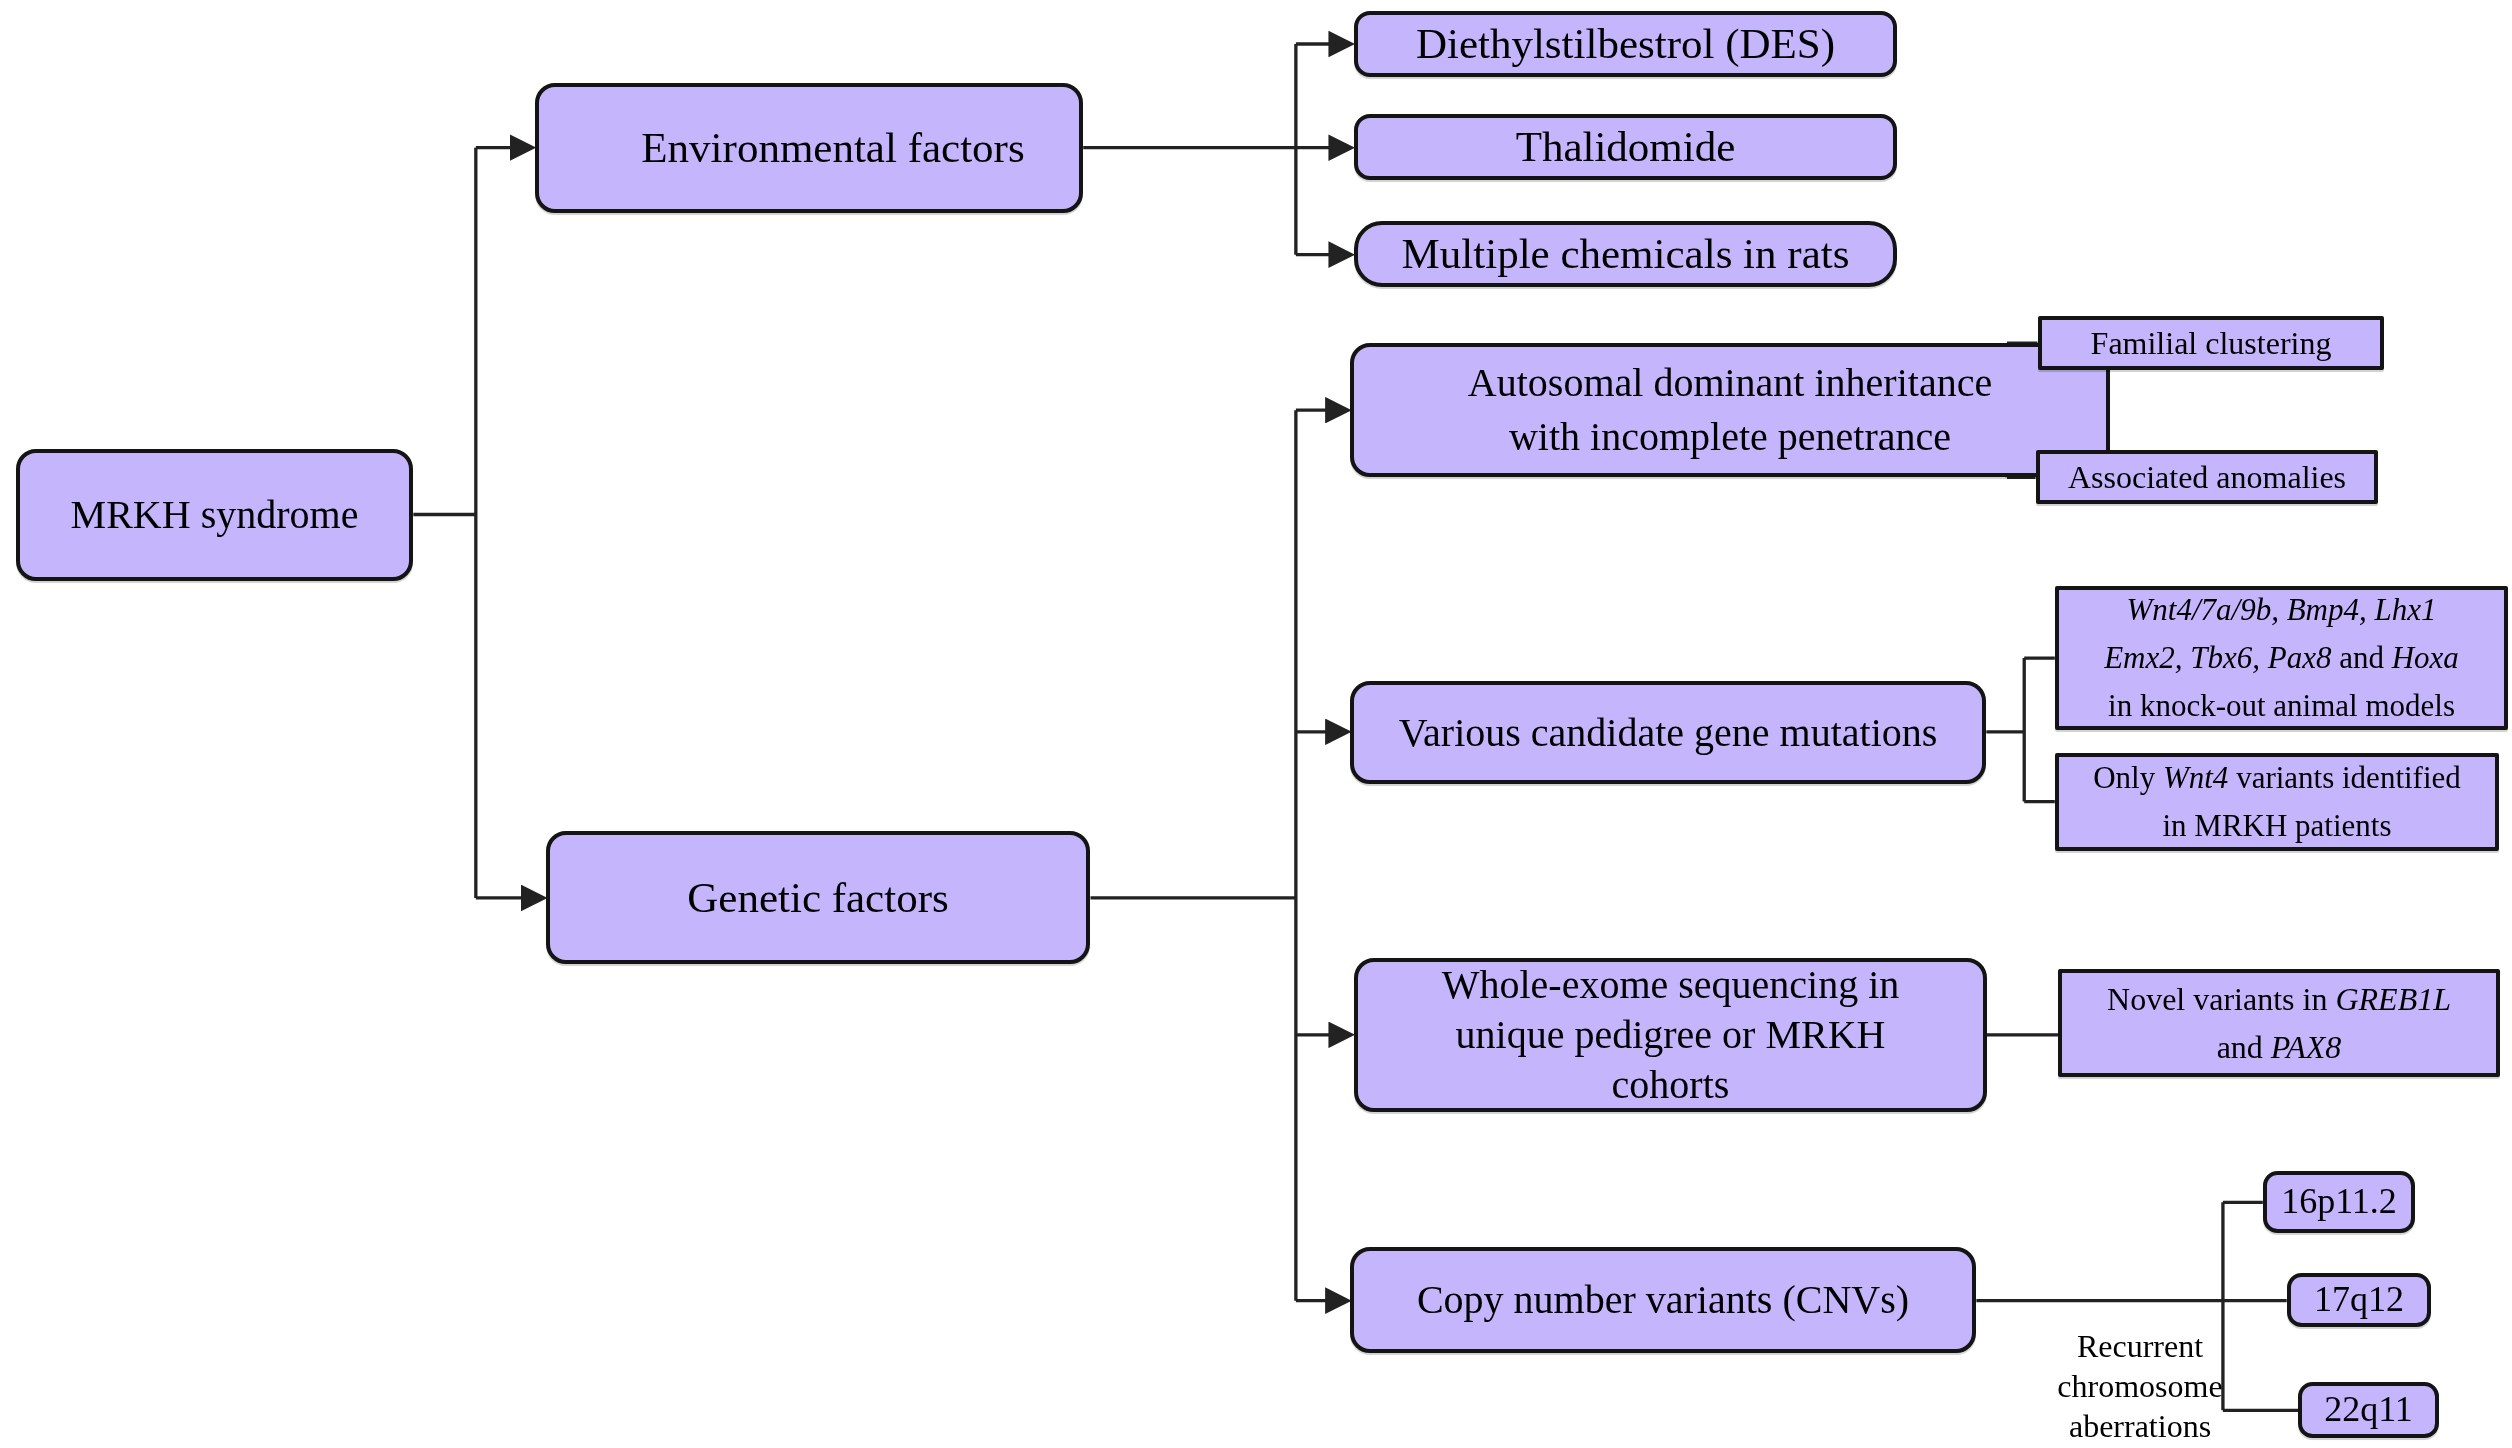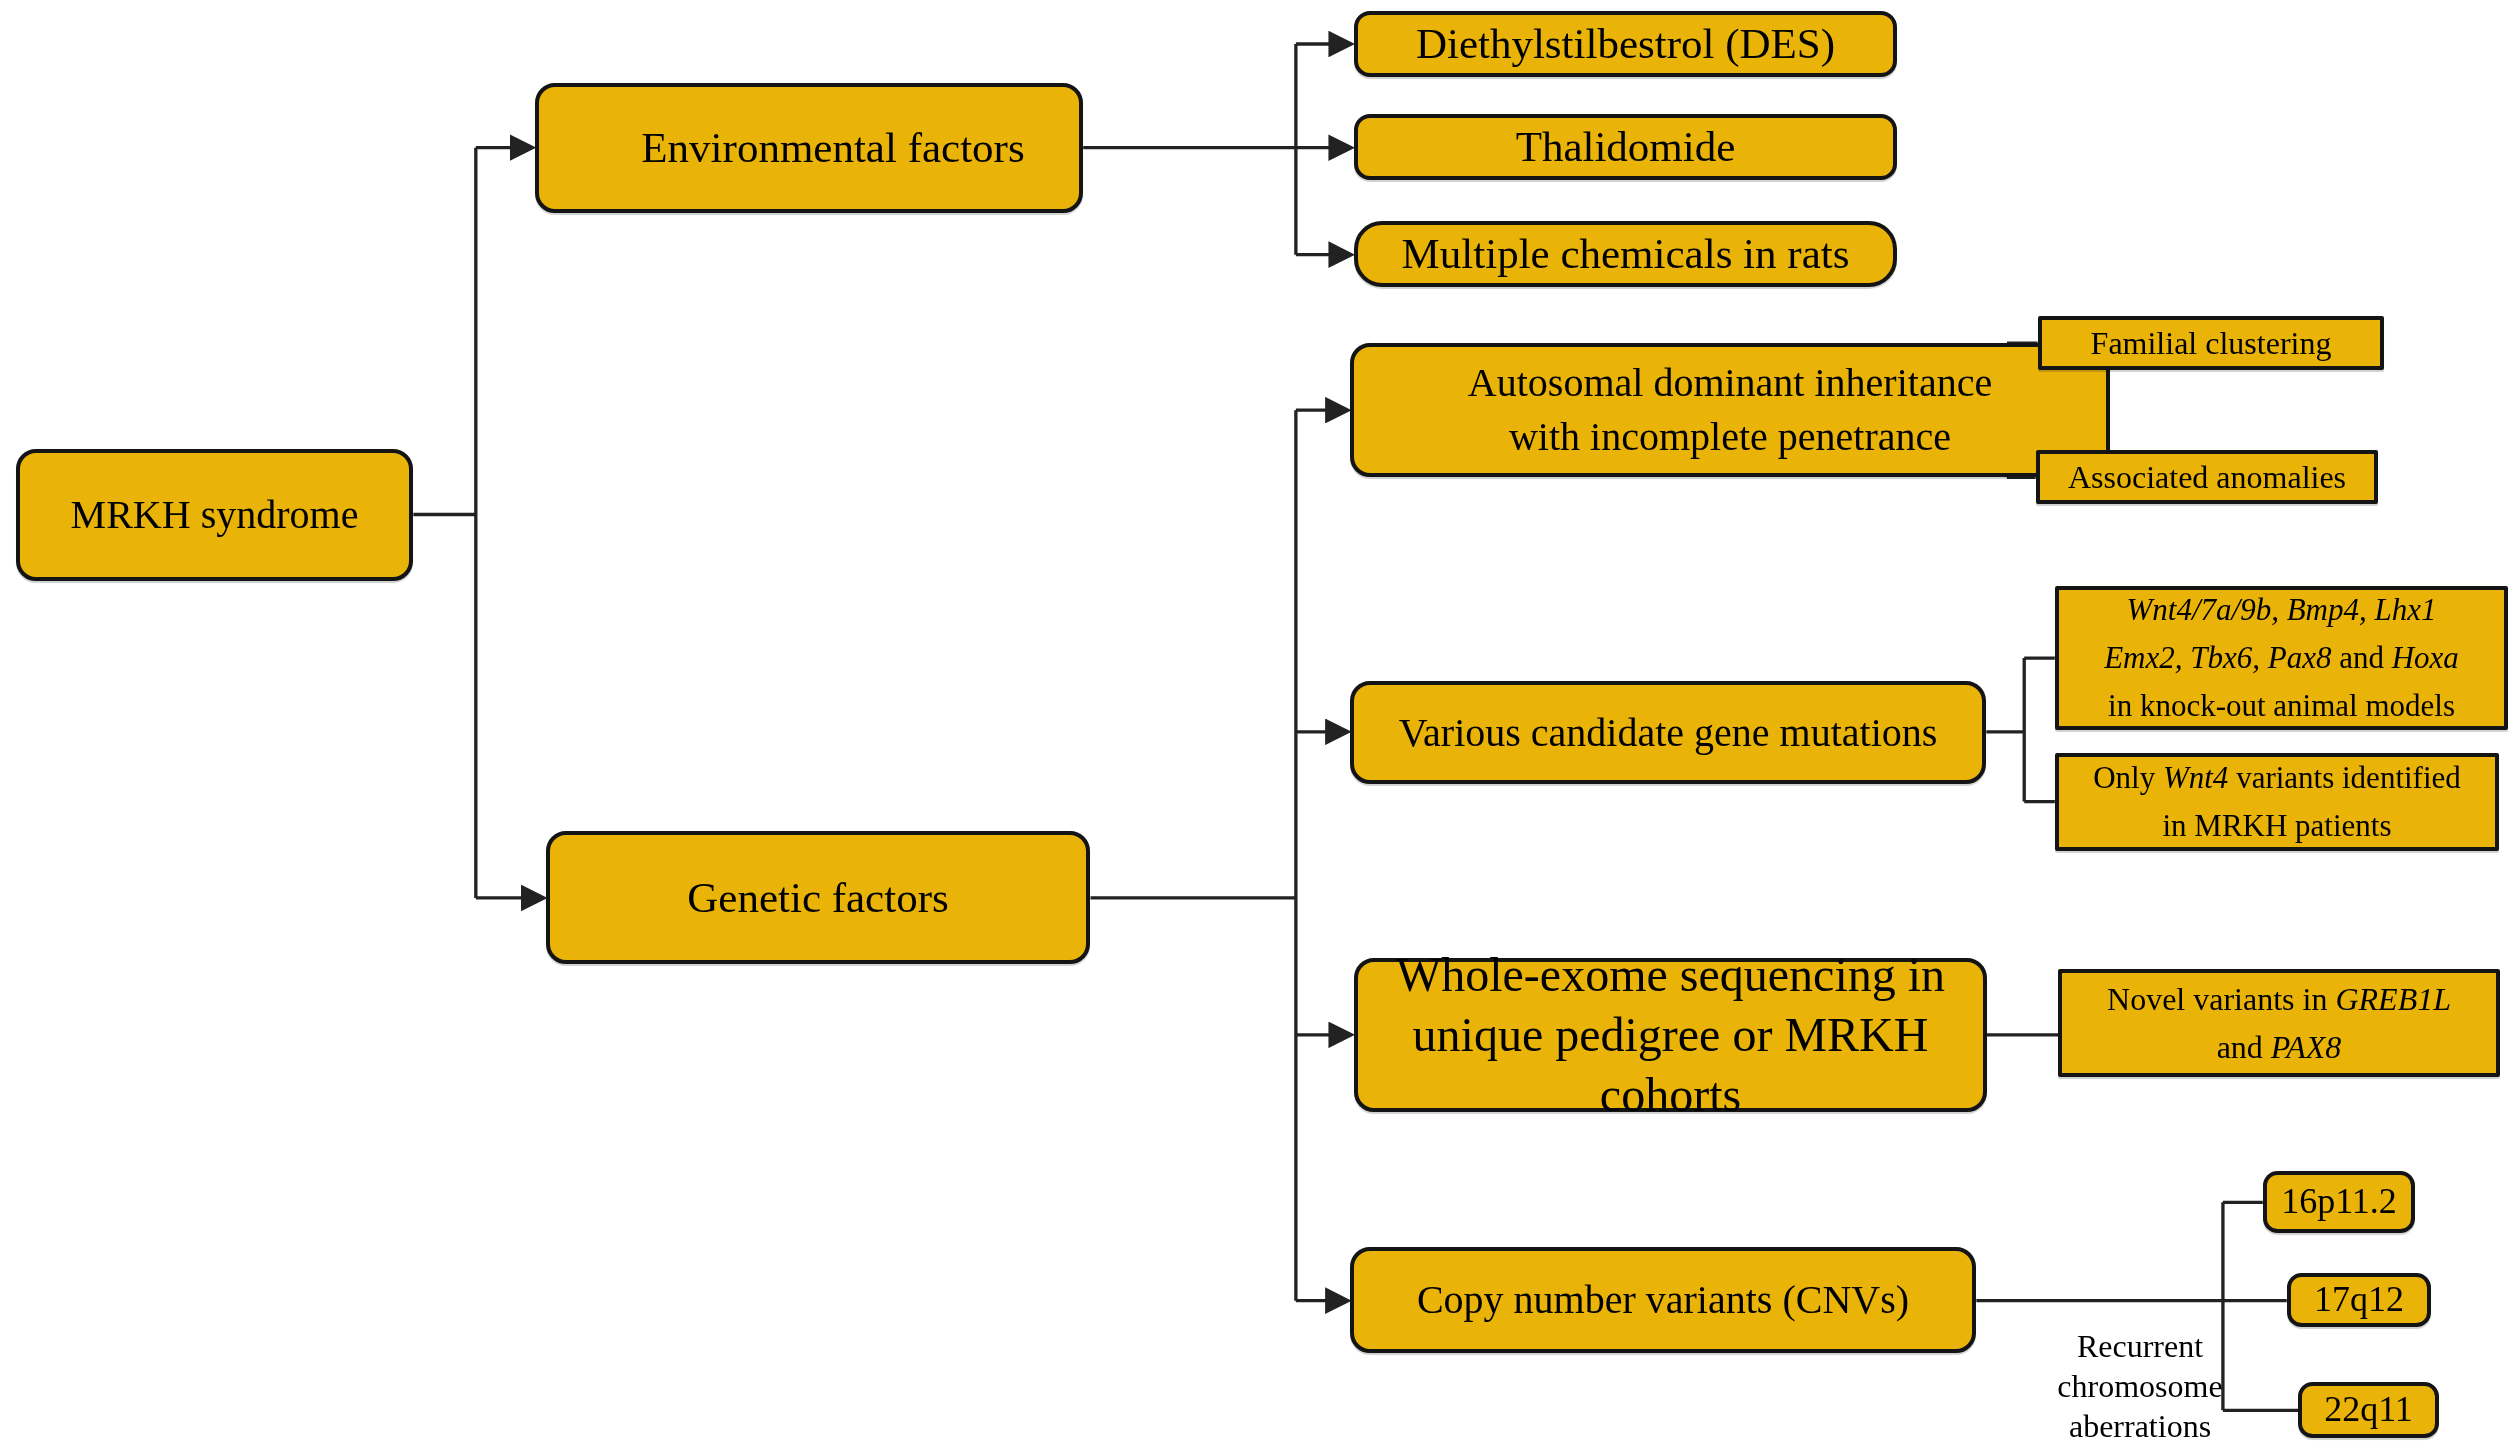--- a/index.html
+++ b/index.html
@@ -14,35 +14,35 @@
   }
   svg.wires {
     position: absolute;
     left: 0; top: 0;
     width: 2512px; height: 1449px;
     z-index: 0;
   }
   .box {
     position: absolute;
     box-sizing: border-box;
-    background: #eab308;
+    background: #c4b5fd;
     display: flex;
     flex-direction: column;
     align-items: center;
     justify-content: center;
     text-align: center;
     z-index: 1;
     box-shadow: 0 2px 0.7px rgba(0,0,0,0.18);
   }
   .round       { border: 4.7px solid #141414; border-radius: 20px; }
   .round-sm    { border: 4px solid #141414; border-radius: 14.6px; }
   .sharp       { border: 4.7px solid #141414; border-radius: 2px; }
   .f-xl  { font-size: 43px; line-height: 1.3; }
   .f-lg  { font-size: 40px; line-height: 1.35; }
-  .f-lg3 { font-size: 48px; line-height: 1.25; }
+  .f-lg3 { font-size: 40px; line-height: 1.25; }
   .f-md  { font-size: 32px; line-height: 1.5; }
   .f-gene{ font-size: 31px; line-height: 1.55; }
   .f-loci{ font-size: 36px; line-height: 1.2; }
   .it { font-style: italic; }
   .note {
     position: absolute;
     z-index: 1;
     text-align: center;
     font-size: 32px;
     line-height: 1.25;

